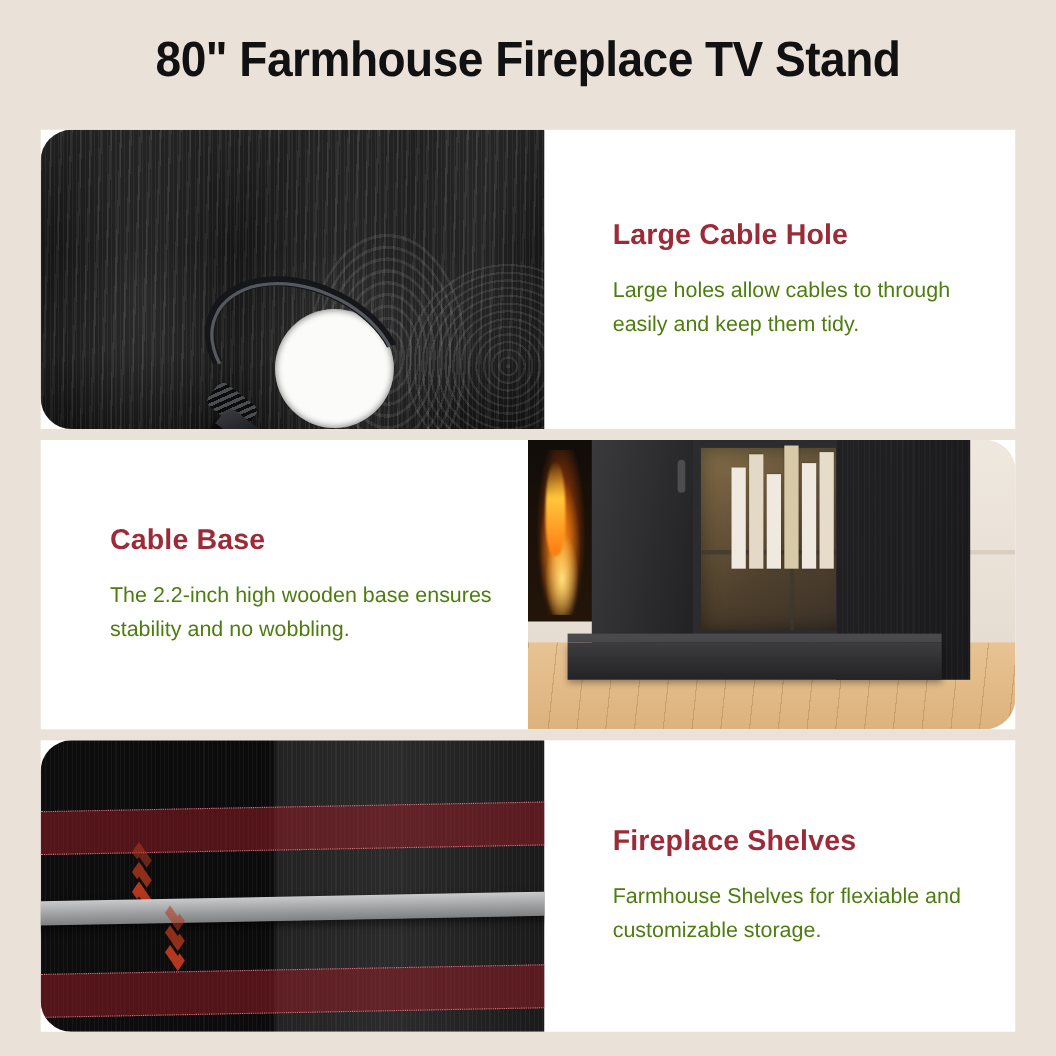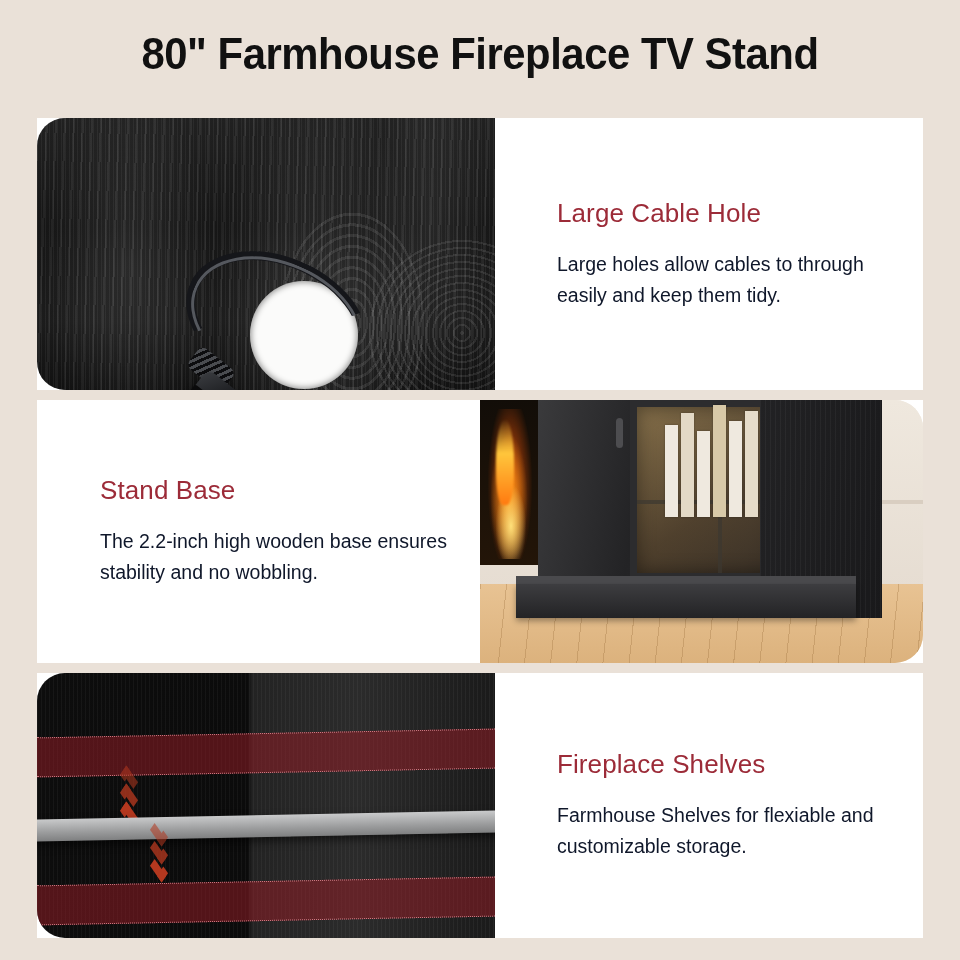--- a/index.html
+++ b/index.html
@@ -37,27 +37,27 @@
   #row2 .half-img{ border-radius:0 28px 28px 0; }
   #row3 .half-img{ border-radius:28px 0 0 28px; }
   #row1 .half-img{ flex:0 0 458px; }
   #row2 .half-img{ flex:0 0 443px; }
   #row3 .half-img{ flex:0 0 458px; }
 
   .txt-inner{ padding-left:62px; padding-right:24px; }
   #row2 .txt-inner{ padding-left:63px; }
   .feat-title{
     color:#9c2b38;
-    font-weight:normal;
+    font-weight:bold;
     font-size:26px;
     letter-spacing:0.1px;
     margin-bottom:20px;
   }
   .feat-body{
-    color:#0f172a;
+    color:#4d7c0f;
     font-size:19.5px;
     line-height:31px;
     max-width:370px;
   }
 
   
   .wood-dark{
     position:absolute; inset:0;
     background:
       repeating-linear-gradient(90deg,
@@ -238,21 +238,21 @@
       <div class="feat-body">Large holes allow cables to through easily and keep them tidy.</div>
     </div>
   </div>
 
 </div>
 
 <div class="row" id="row2">
 
   <div class="half-txt">
     <div class="txt-inner">
-      <div class="feat-title">Stand Base</div>
+      <div class="feat-title">Cable Base</div>
       <div class="feat-body">The 2.2-inch high wooden base ensures stability and no wobbling.</div>
     </div>
   </div>
 
   <div class="half-img">
     <div class="scene">
       <div class="wall"></div>
       <div class="wall-trim"></div>
       <div class="floor"></div>
 

